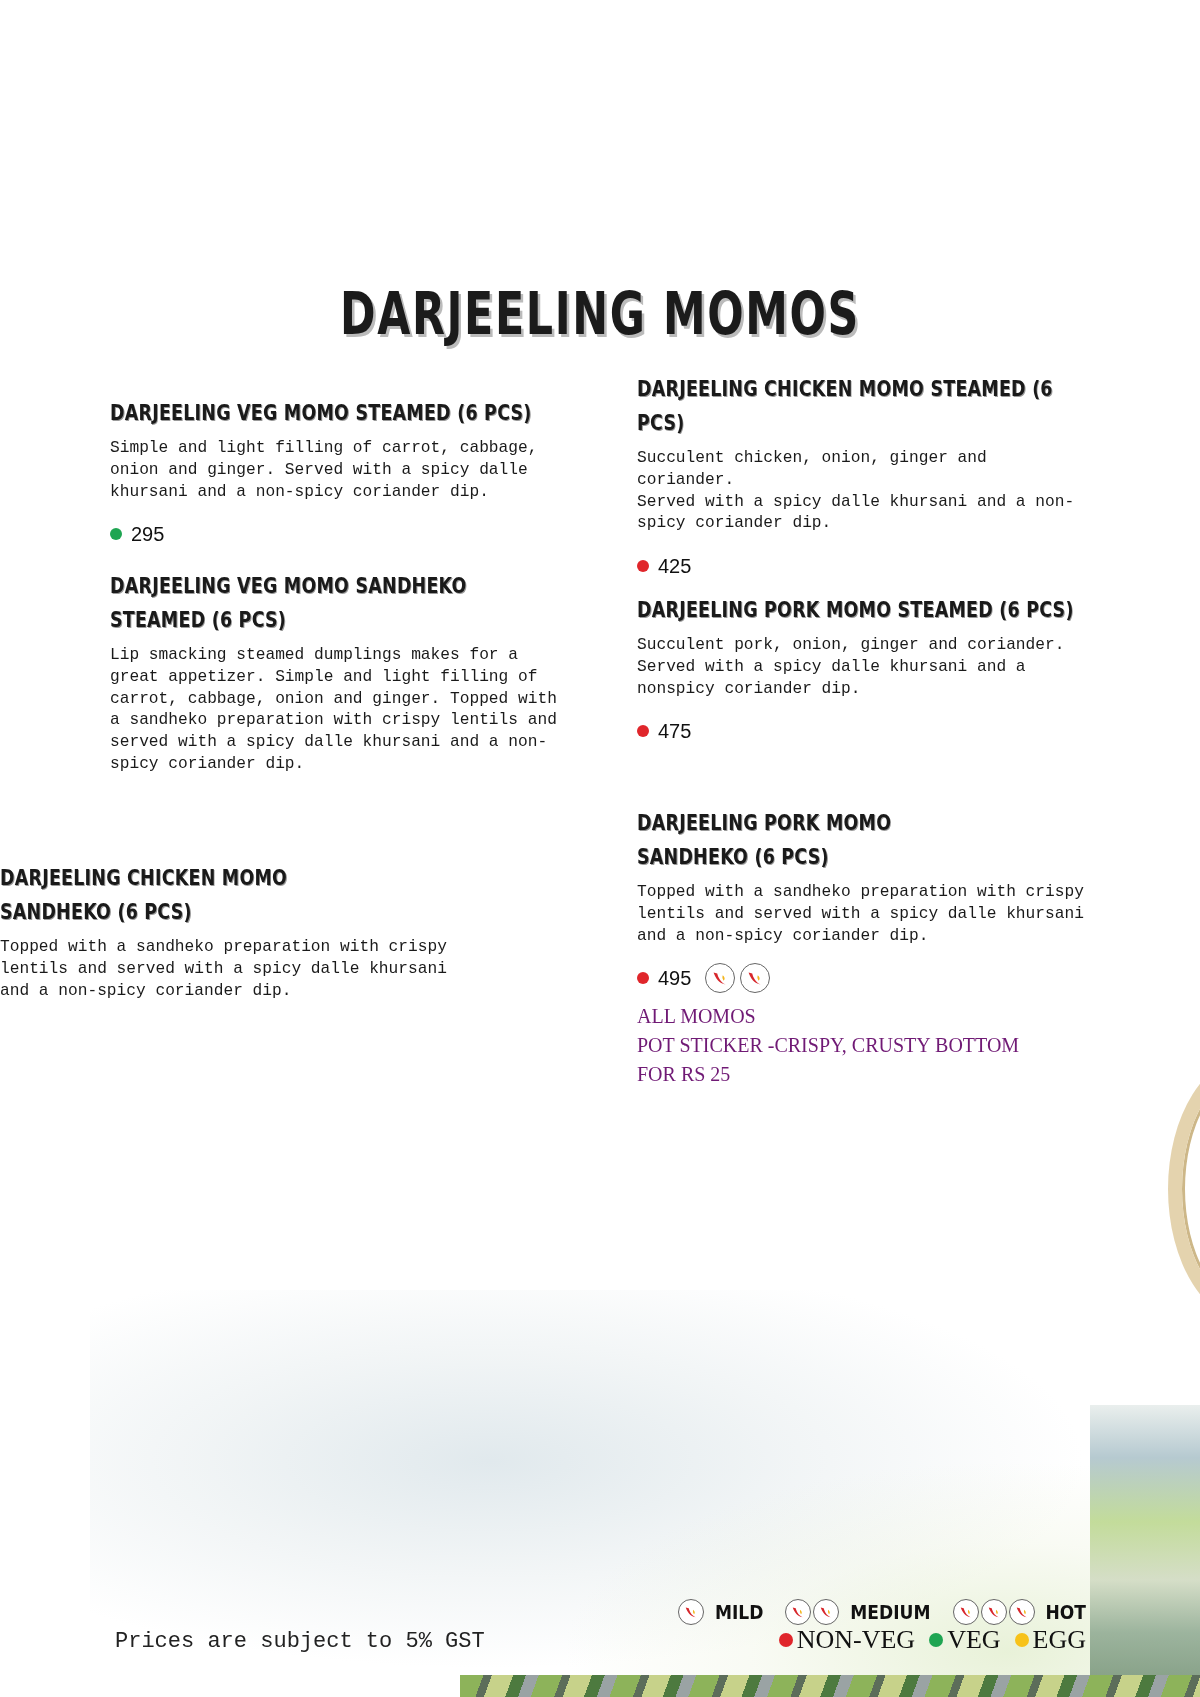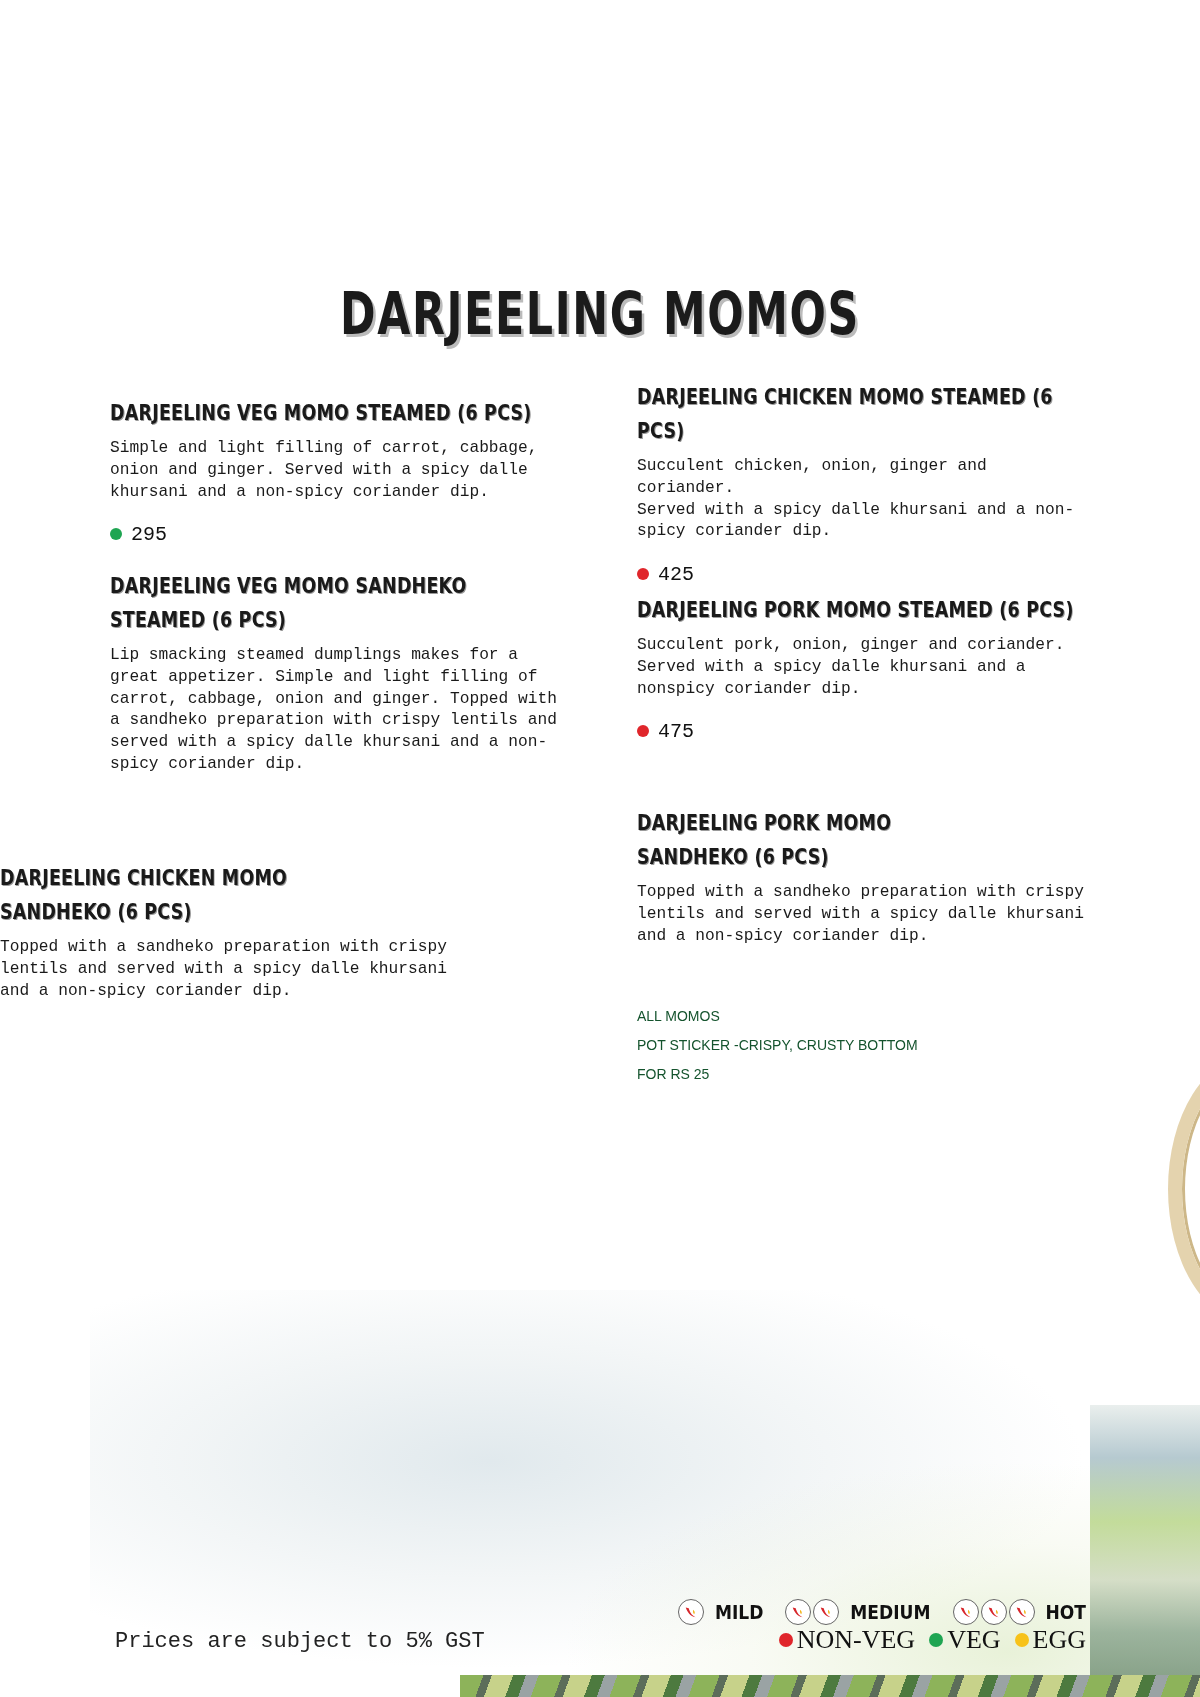--- a/index.html
+++ b/index.html
@@ -19,24 +19,24 @@
   .title{position:absolute;left:0;width:1200px;top:280px;text-align:center;
     font-family:"DejaVu Sans Condensed","DejaVu Sans",sans-serif;font-weight:bold;font-size:58px;letter-spacing:2px;
     color:#1b1b1b;text-shadow:3px 3px 0 #bbb;transform:scaleX(0.82);}
   .item{position:absolute;width:450px;}
   .item-name{font-family:"DejaVu Sans Condensed","DejaVu Sans",sans-serif;font-weight:bold;font-size:22px;
     line-height:34px;color:#1a1a1a;letter-spacing:0.3px;text-shadow:1px 1px 0 #9a9a9a;
     transform:scaleX(0.88);transform-origin:left top;width:510px;}
   .item-desc{font-family:"Liberation Mono","DejaVu Sans Mono",monospace;font-size:16.2px;line-height:21.8px;color:#1a1a1a;margin-top:8px;white-space:pre-line;}
   .price-row{display:flex;align-items:center;margin-top:15px;height:32px;}
   .dot{width:12px;height:12px;border-radius:50%;display:inline-block;margin-right:9px;}
-  .price{font-family:Liberation Mono, monospace;font-size:20px;color:#111;margin-right:14px;text-align:right;}
+  .price{font-family:Liberation Sans, sans-serif;font-size:20px;color:#111;margin-right:14px;text-align:right;}
   .chili{width:28px;height:28px;border-radius:50%;border:1.5px solid #666;display:inline-flex;align-items:center;justify-content:center;margin-right:5px;background:#fff;}
   .chili svg{width:22px;height:22px;}
-  .note{position:absolute;left:637px;top:1002px;font-family:Liberation Sans, sans-serif;font-size:14px;line-height:29px;color:#14532d;white-space:pre-line;}
+  .note{position:absolute;left:637px;top:1002px;font-family:Liberation Serif, serif;font-size:20px;line-height:29px;color:#701a75;white-space:pre-line;}
   .gst{position:absolute;left:115px;top:1629px;font-family:"Liberation Mono","DejaVu Sans Mono",monospace;font-size:22px;color:#222;}
   .legend{position:absolute;right:114px;top:1598px;text-align:right;}
   .legend-row{display:flex;align-items:center;justify-content:flex-end;height:28px;}
   .legend-spice{font-family:"DejaVu Sans Condensed","DejaVu Sans",sans-serif;font-weight:bold;font-size:19px;color:#111;margin:0 22px 0 9px;}
   .legend-spice.last{margin-right:0;}
   .legend-row .chili{width:24px;height:24px;margin-right:2px;}
   .legend-row .chili svg{width:18px;height:18px;}
   .legend-diet{font-family:"Liberation Serif","DejaVu Serif",serif;font-size:26px;color:#111;margin:0 14px 0 2px;}
   .legend-diet.last{margin-right:0;}
   .legend-row .dot{width:14px;height:14px;margin-right:2px;}
@@ -77,21 +77,21 @@
 </div>
 
 <div class="item" style="left:110px:top:861px;top:861px;">
   <div class="item-name" style="white-space:pre-line">DARJEELING CHICKEN MOMO
 SANDHEKO (6 PCS)</div>
   <div class="item-desc">Topped with a sandheko preparation with crispy
 lentils and served with a spicy dalle khursani
 and a non-spicy coriander dip.</div>
 </div>
 
-<div class="item" style="left:637px;top:380px;">
+<div class="item" style="left:637px;top:372px;">
   <div class="item-name">DARJEELING CHICKEN MOMO STEAMED (6 PCS)</div>
   <div class="item-desc">Succulent chicken, onion, ginger and coriander.
 Served with a spicy dalle khursani and a non-
 spicy coriander dip.</div>
   <div class="price-row">
     <span class="dot" style="background:#e0262b"></span>
     <span class="price">425</span>
   </div>
 </div>
 
@@ -105,20 +105,36 @@
     <span class="price">475</span>
   </div>
 </div>
 
 <div class="item" style="left:637px;top:806px;">
   <div class="item-name" style="white-space:pre-line">DARJEELING PORK MOMO
 SANDHEKO (6 PCS)</div>
   <div class="item-desc">Topped with a sandheko preparation with crispy
 lentils and served with a spicy dalle khursani
 and a non-spicy coriander dip.</div>
+  <div class="price-row">
+    <span class="dot" style="background:#e0262b"></span>
+    <span class="price">495</span>
+    <span class="chili">
+        <svg viewBox="0 0 24 24">
+          <path d="M5 6c2 6 6 12 13 13-6-3-8-8-9-12z" fill="#d7262b"></path>
+          <path d="M15 9c2 2 3 4 1 6-1-2-2-3-1-6z" fill="#f3b51c"></path>
+        </svg>
+      </span>
+    <span class="chili">
+        <svg viewBox="0 0 24 24">
+          <path d="M5 6c2 6 6 12 13 13-6-3-8-8-9-12z" fill="#d7262b"></path>
+          <path d="M15 9c2 2 3 4 1 6-1-2-2-3-1-6z" fill="#f3b51c"></path>
+        </svg>
+      </span>
+  </div>
 </div>
 
 <div class="note">ALL MOMOS
 POT STICKER -CRISPY, CRUSTY BOTTOM
 FOR RS 25</div>
 
 <div class="gst">Prices are subject to 5% GST</div>
 
 <div class="legend">
   <div class="legend-row">

